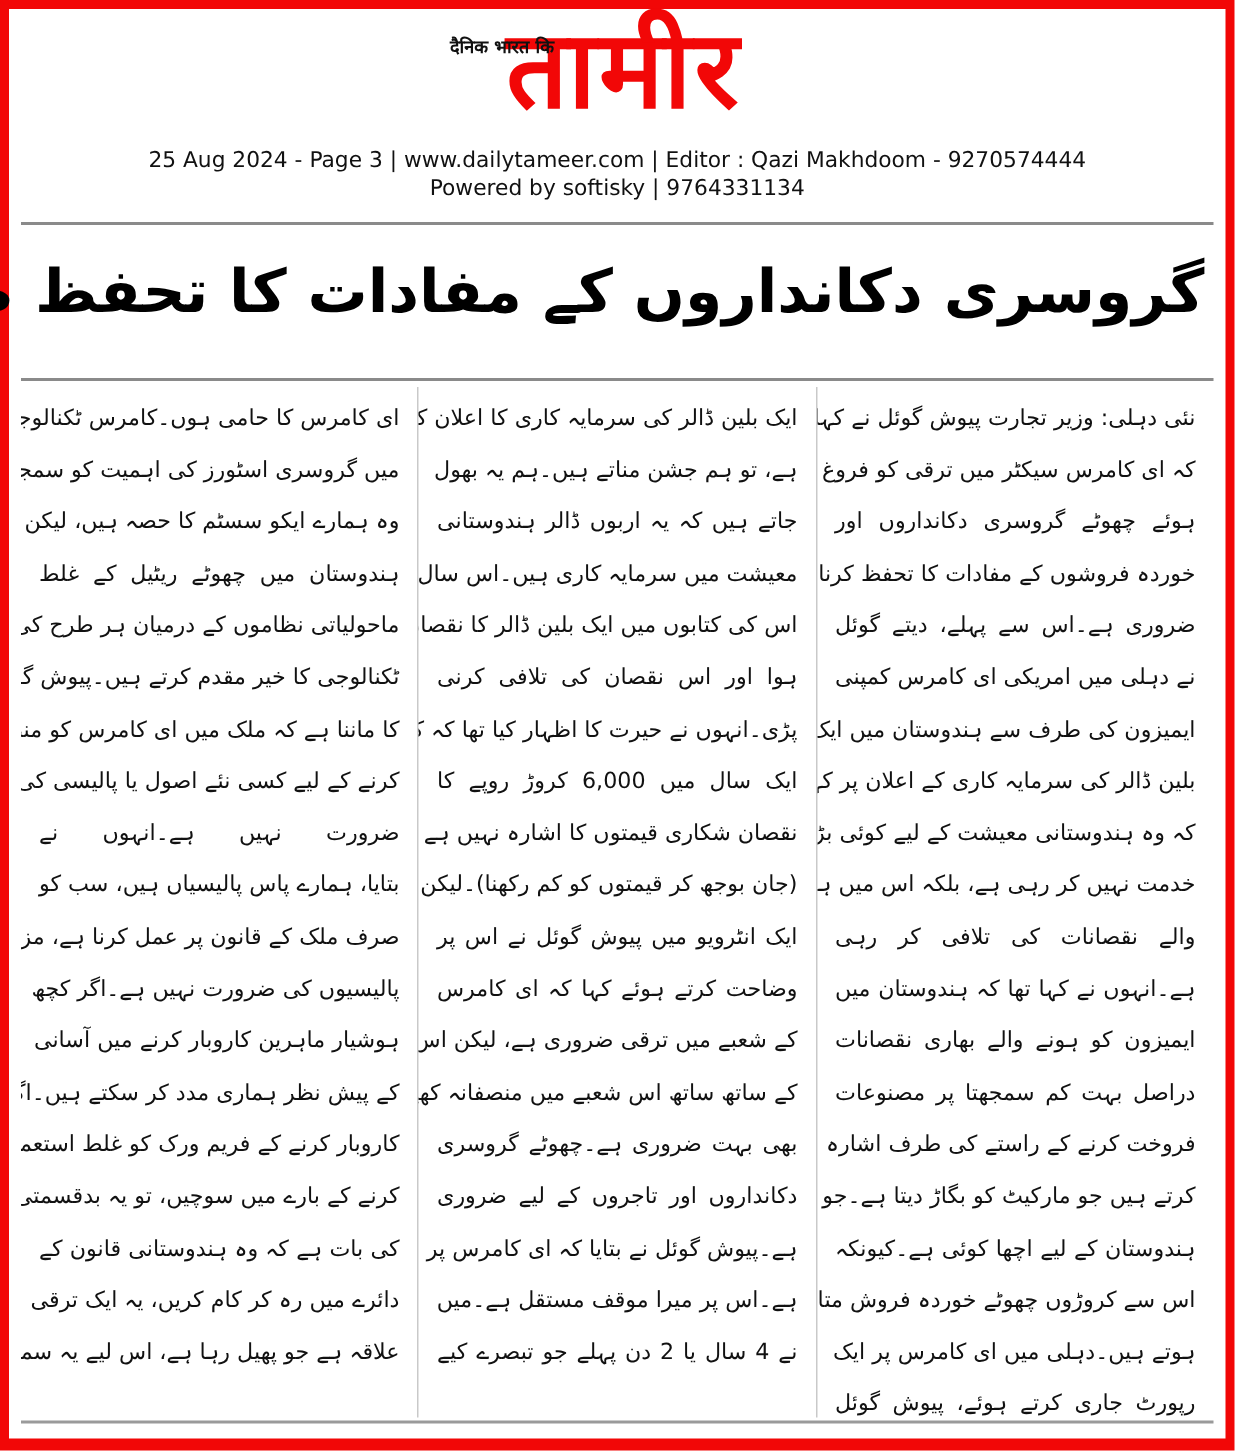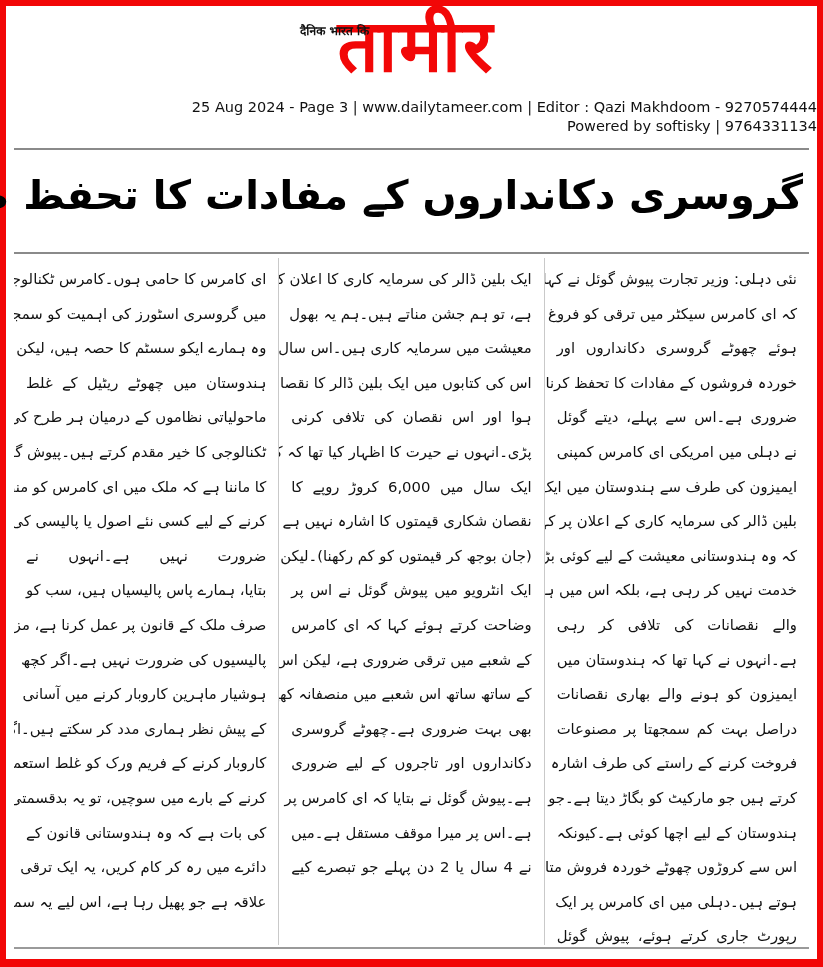--- a/index.html
+++ b/index.html
@@ -25,21 +25,21 @@
       font-weight: bold; font-size: 12px; color: #111; margin-left: 28px;
     }
     .logo {
       position: absolute; left: 262px; top: 4px; width: 296px; height: 84px;
       font-family: Liberation Mono, monospace;
       font-weight: bold; font-size: 72px; line-height: 84px;
       color: #f20707; text-align: center; letter-spacing: 2px;
     }
     .meta {
       position: absolute; left: 0; right: 0; top: 92px;
-      text-align: right; color: #111;
+      text-align: center; color: #111;
       font-family: "DejaVu Sans", sans-serif; font-size: 14.5px; line-height: 19px;
     }
     .rule-top {
       position: absolute; left: 8px; right: 8px; top: 142px; height: 2px; background: #8a8a8a;
     }
     .headline {
       position: absolute; left: 14px; right: 14px; top: 150px; height: 78px;
       direction: rtl; text-align: center;
       font-family: "DejaVu Sans", sans-serif; font-weight: bold;
       font-size: 40px; line-height: 78px; color: #000;
@@ -104,20 +104,21 @@
         <span class="line">فروخت کرنے کے راستے کی طرف اشارہ</span>
         <span class="line">کرتے ہیں جو مارکیٹ کو بگاڑ دیتا ہے۔جو</span>
         <span class="line">ہندوستان کے لیے اچھا کوئی ہے۔کیونکہ</span>
         <span class="line">اس سے کروڑوں چھوٹے خوردہ فروش متاثر</span>
         <span class="line">ہوتے ہیں۔دہلی میں ای کامرس پر ایک</span>
         <span class="line">رپورٹ جاری کرتے ہوئے، پیوش گوئل</span>
       </div>
     <div class="col">
         <span class="line">ایک بلین ڈالر کی سرمایہ کاری کا اعلان کرتا</span>
         <span class="line">ہے، تو ہم جشن مناتے ہیں۔ہم یہ بھول</span>
+        <span class="line">جاتے ہیں کہ یہ اربوں ڈالر ہندوستانی</span>
         <span class="line">معیشت میں سرمایہ کاری ہیں۔اس سال</span>
         <span class="line">اس کی کتابوں میں ایک بلین ڈالر کا نقصان</span>
         <span class="line">ہوا اور اس نقصان کی تلافی کرنی</span>
         <span class="line">پڑی۔انہوں نے حیرت کا اظہار کیا تھا کہ کیا</span>
         <span class="line">ایک سال میں 6,000 کروڑ روپے کا</span>
         <span class="line">نقصان شکاری قیمتوں کا اشارہ نہیں ہے</span>
         <span class="line">(جان بوجھ کر قیمتوں کو کم رکھنا)۔لیکن اب</span>
         <span class="line">ایک انٹرویو میں پیوش گوئل نے اس پر</span>
         <span class="line">وضاحت کرتے ہوئے کہا کہ ای کامرس</span>
         <span class="line">کے شعبے میں ترقی ضروری ہے، لیکن اس</span>

